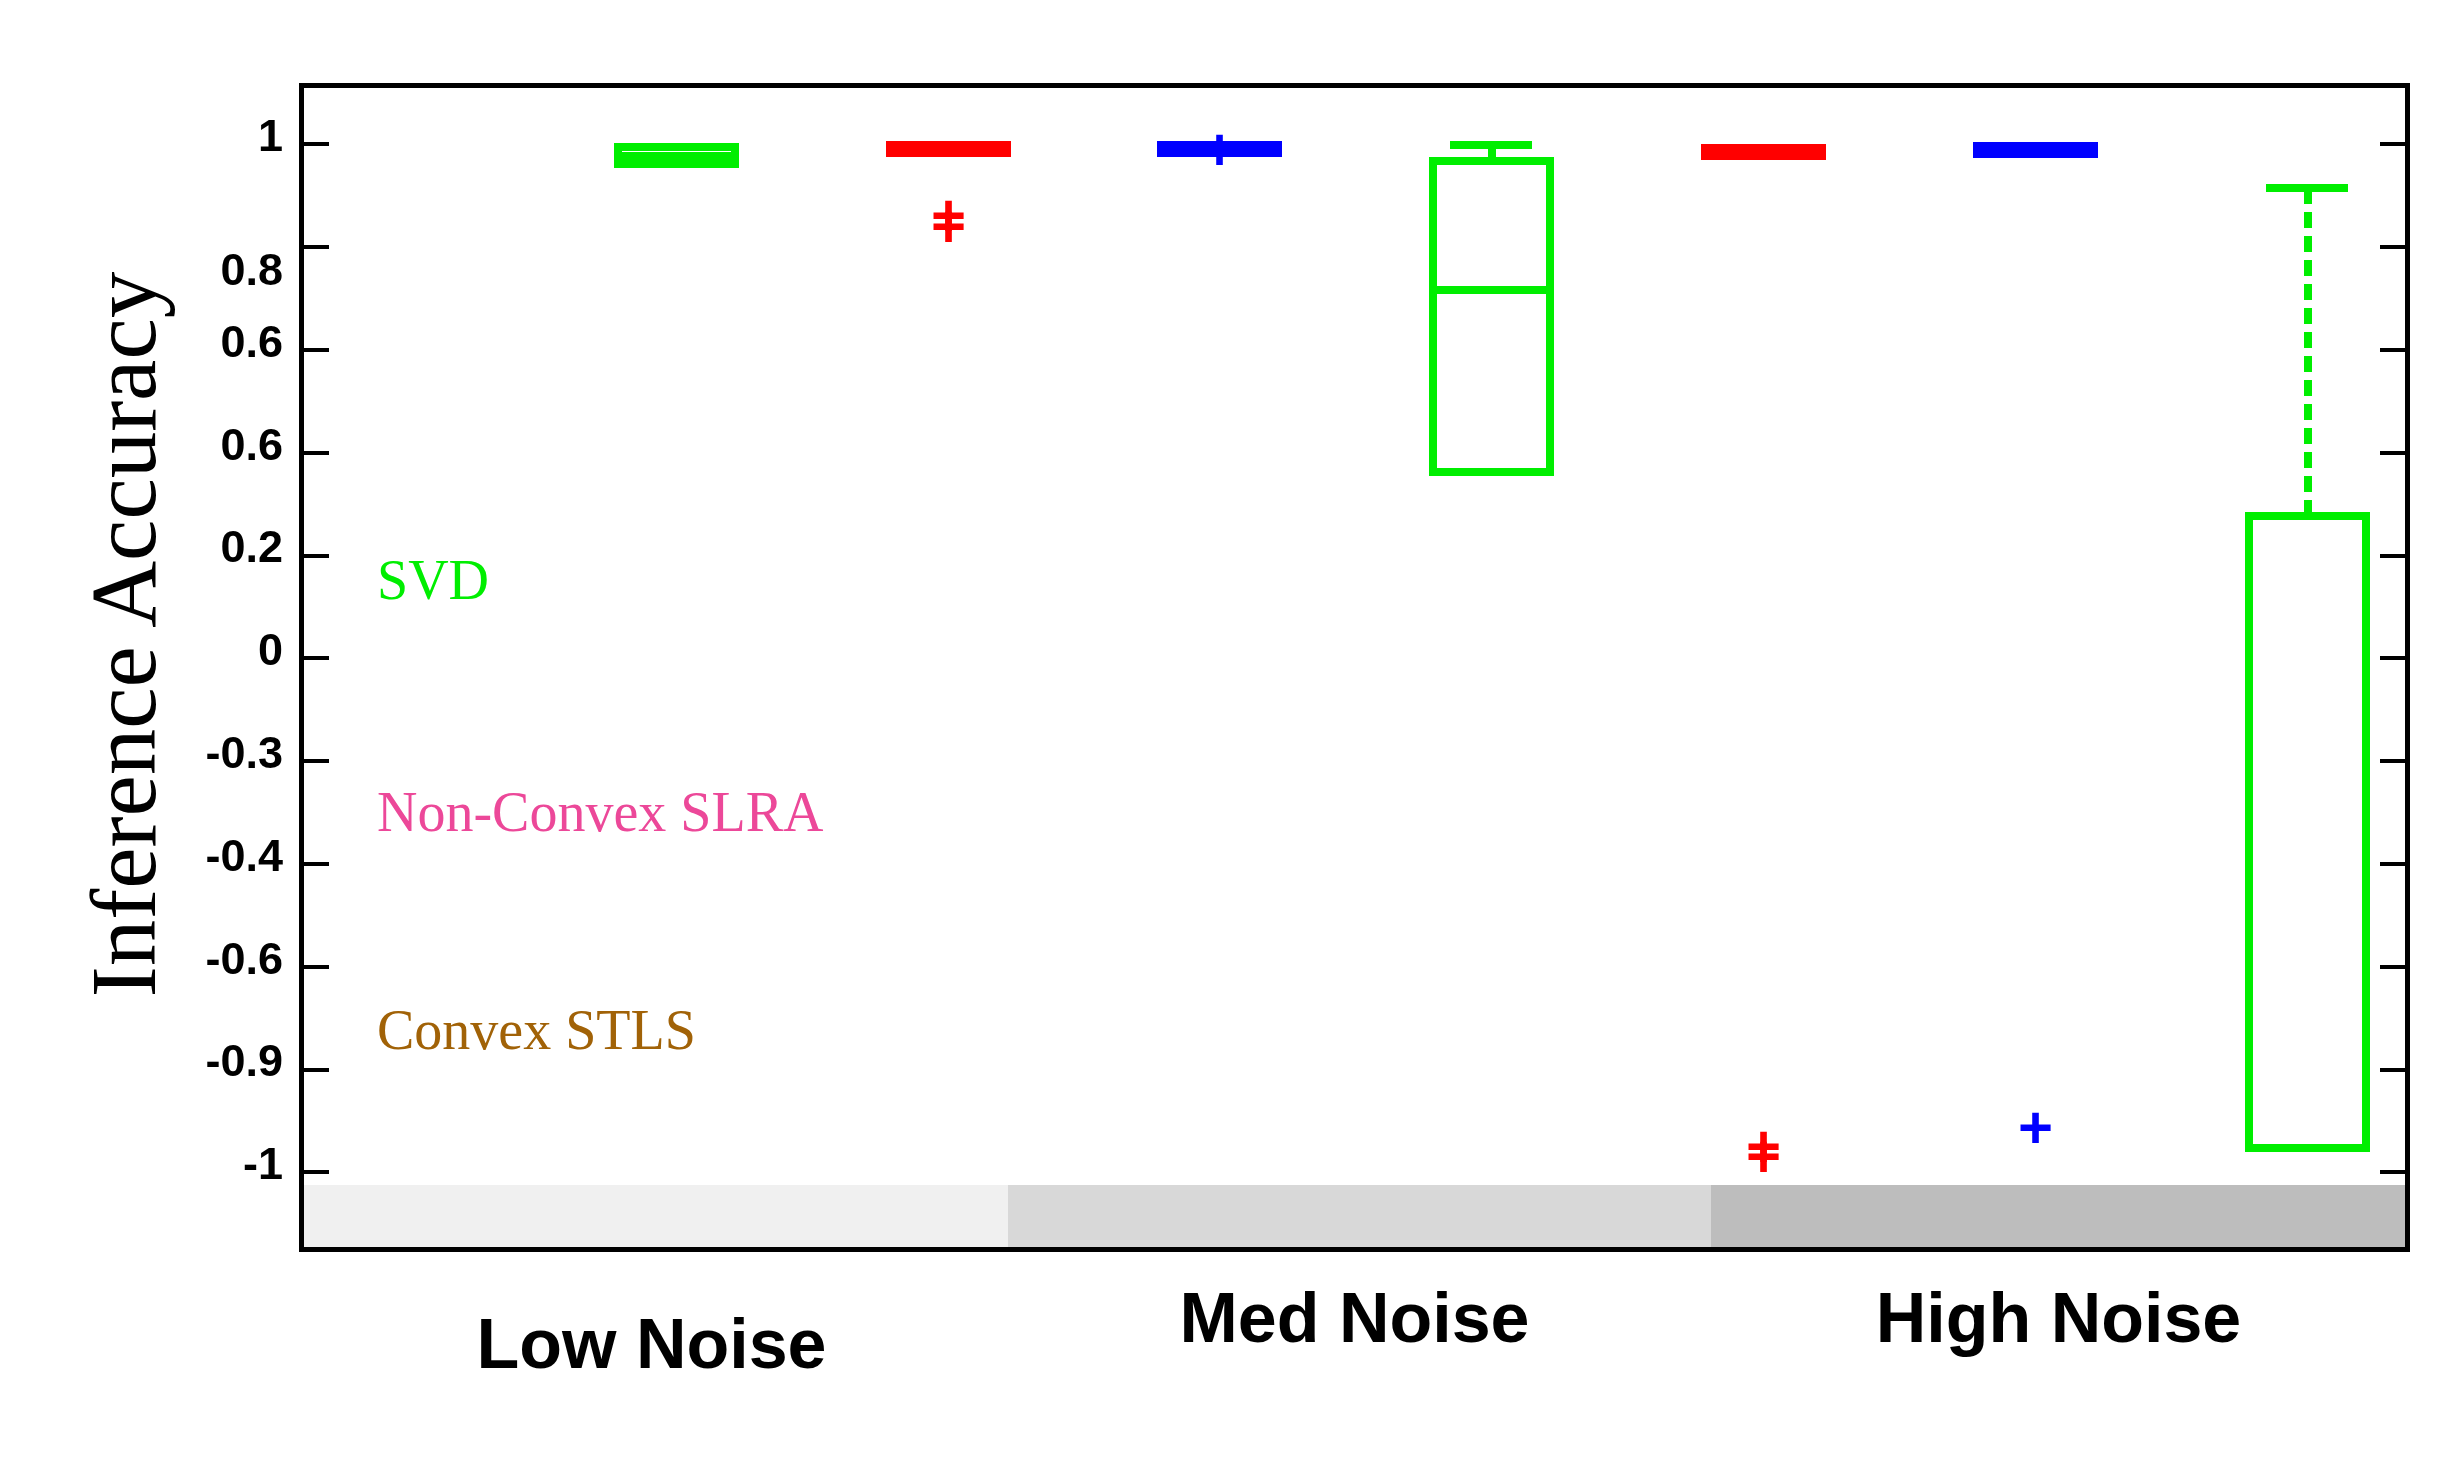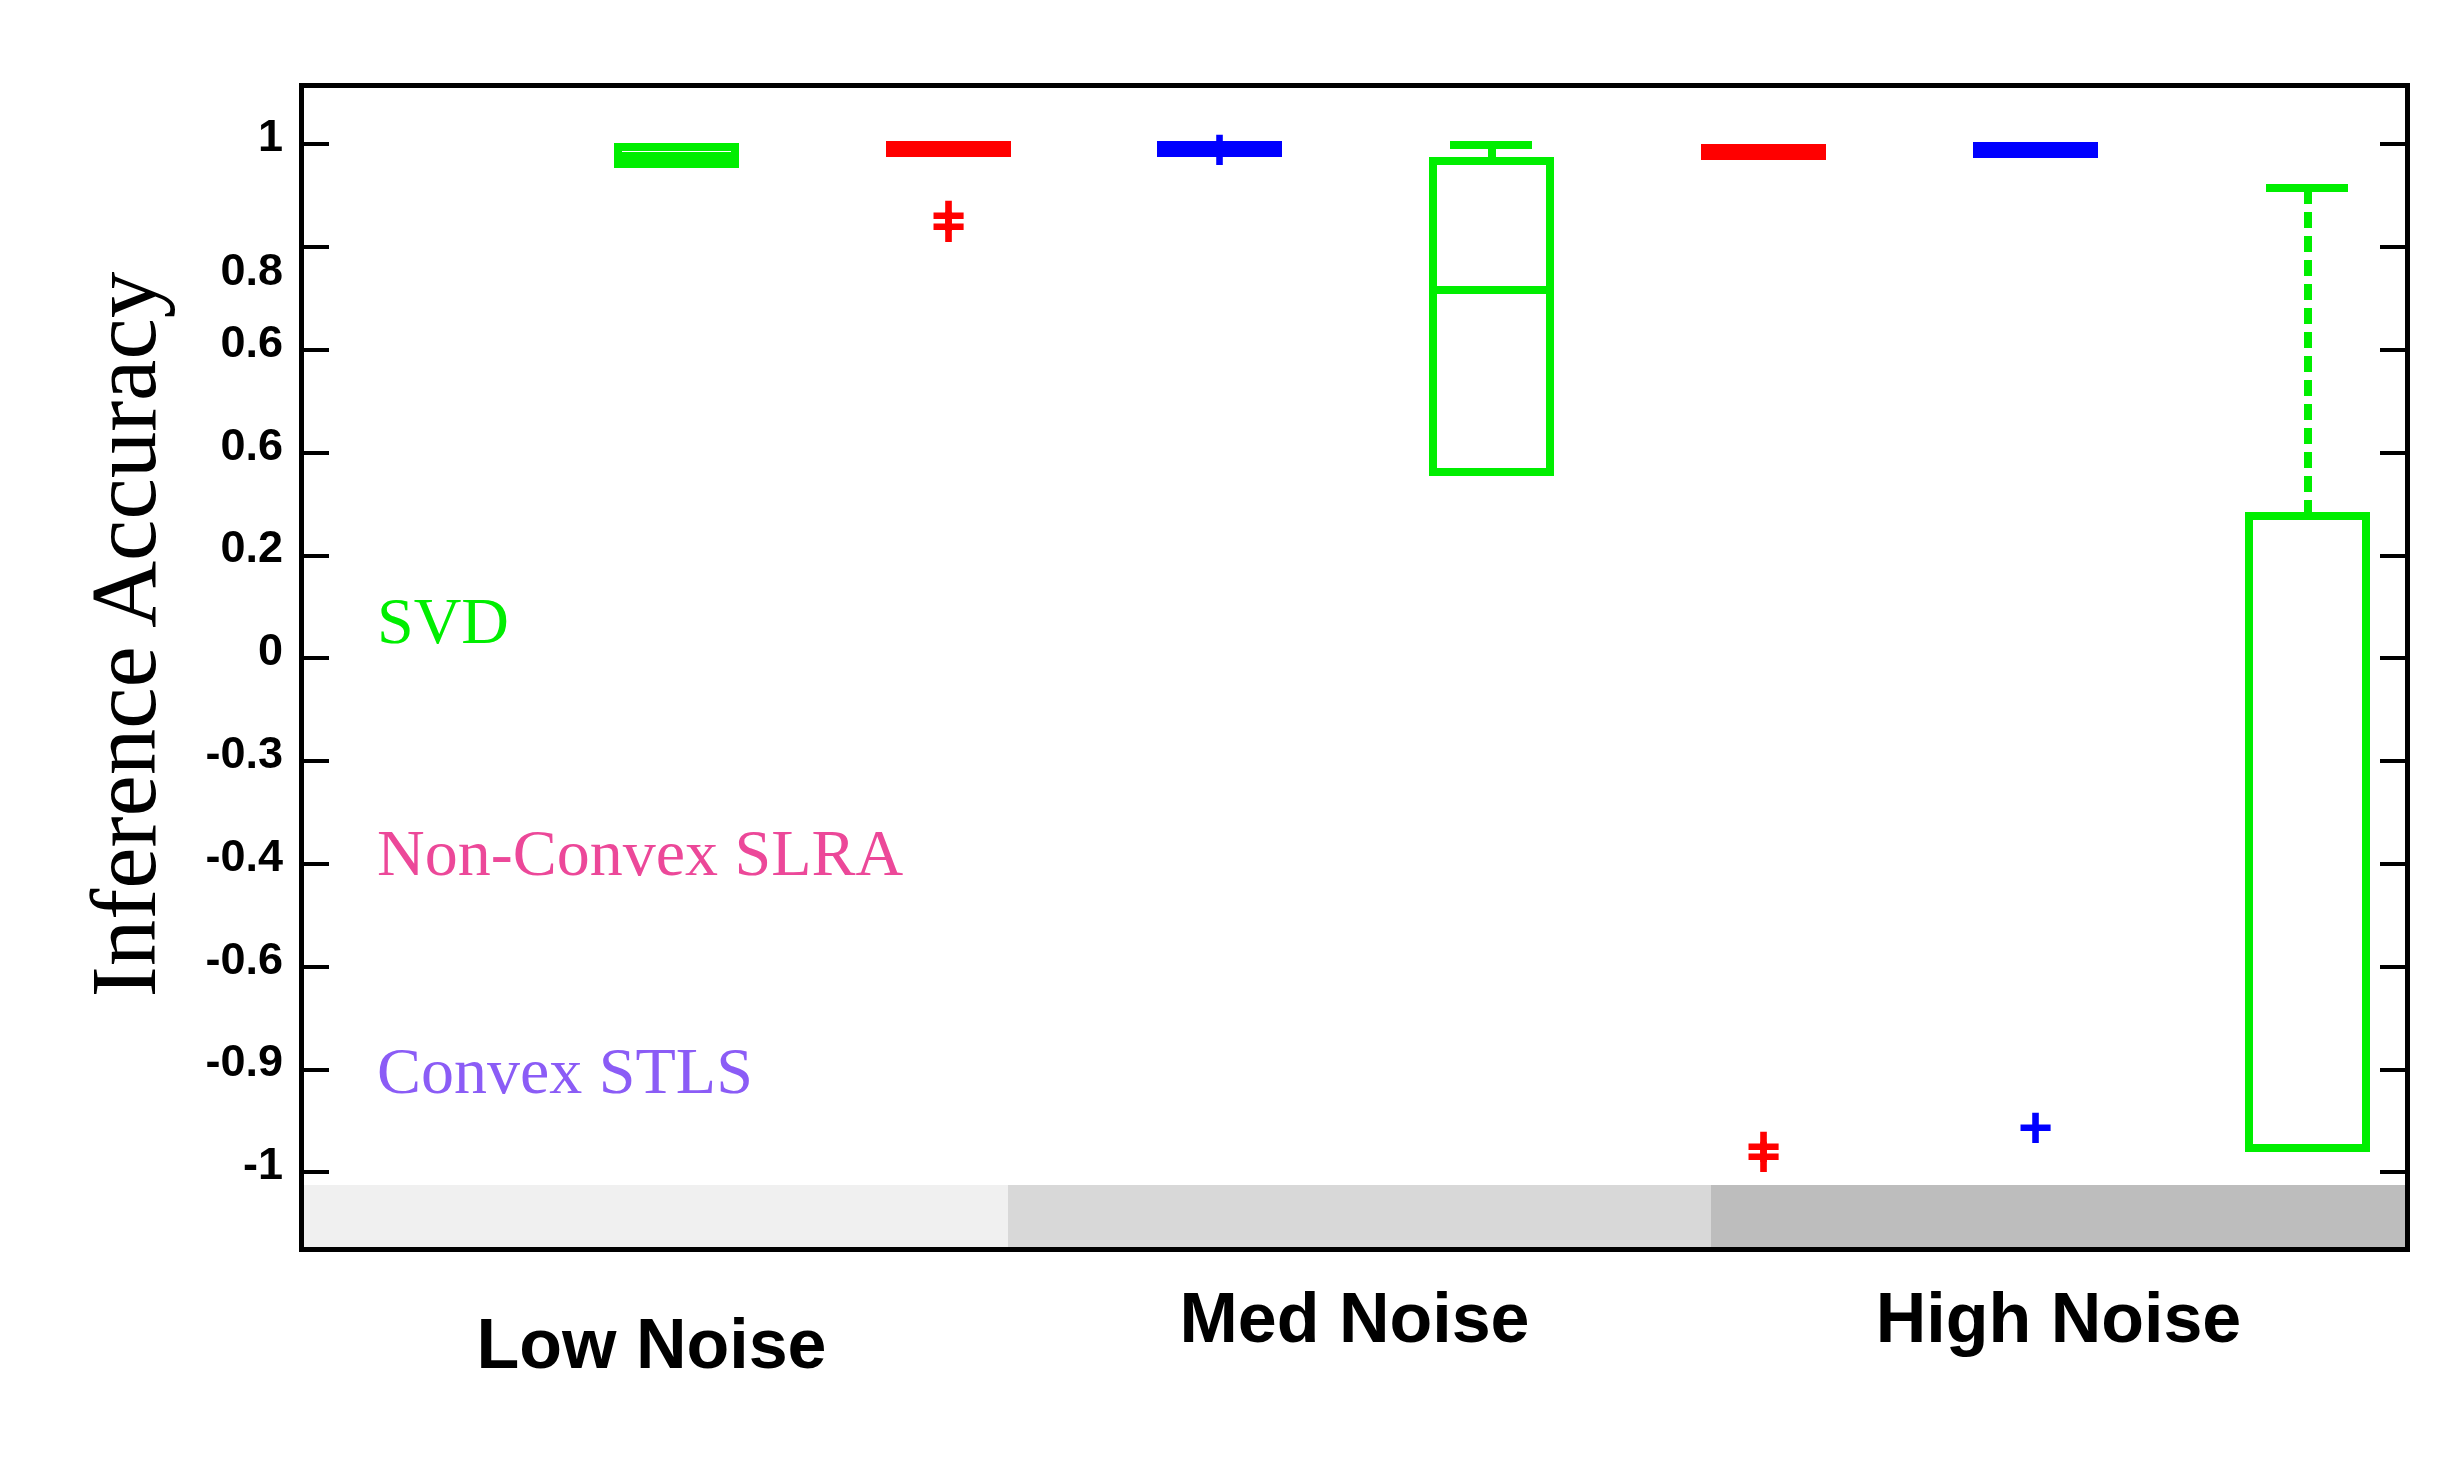--- a/index.html
+++ b/index.html
@@ -28,21 +28,21 @@
 
   
   .band{position:absolute;height:62px;bottom:0;}
 
   
   .xgroup-label{position:absolute;top:1278px;font-family:"Liberation Sans",sans-serif;
                 font-weight:bold;font-size:70px;color:#000;text-align:center;white-space:nowrap;}
 
   
   .legend-entry{position:absolute;font-family:"Liberation Serif",serif;
-                font-size:66px;white-space:nowrap;line-height:1;margin-top:36px;}
+                font-size:56px;white-space:nowrap;line-height:1;}
 
   
   .bp-box{position:absolute;box-sizing:border-box;background:transparent;}
   .bp-median{position:absolute;}
   .bp-whisker{position:absolute;width:0;}
   .bp-cap{position:absolute;}
   .bp-outlier{position:absolute;font-weight:bold;line-height:1;text-align:center;}
 </style>
 </head>
 <body>
@@ -137,21 +137,21 @@
         <div class="ytick" style="top: 980px;"></div>
         <div class="ytick right" style="top: 980px;"></div>
         <div class="ytick" style="top: 1082px;"></div>
         <div class="ytick right" style="top: 1082px;"></div>
       </div>
   </div>
 
   <div id="legend">
       <div class="legend-entry" style="left: 377px; top: 552px; color: rgb(0, 238, 0);">SVD</div>
       <div class="legend-entry" style="left: 377px; top: 784px; color: #ec4899;">Non-Convex SLRA</div>
-      <div class="legend-entry" style="left: 377px; top: 1002px; color: #8b5cf6; text-align: center;">Convex STLS</div>
+      <div class="legend-entry" style="left: 377px; top: 1002px; color: #a16207; text-align: center;">Convex STLS</div>
     </div>
 
   <div id="xlabels">
       <div class="xgroup-label" style="left: 361px; width: 581px; margin-top: 26px;">Low Noise</div>
       <div class="xgroup-label" style="left: 1064px; width: 581px;">Med Noise</div>
       <div class="xgroup-label" style="left: 1768px; width: 581px;">High Noise</div>
     </div>
 
 </div>
 

